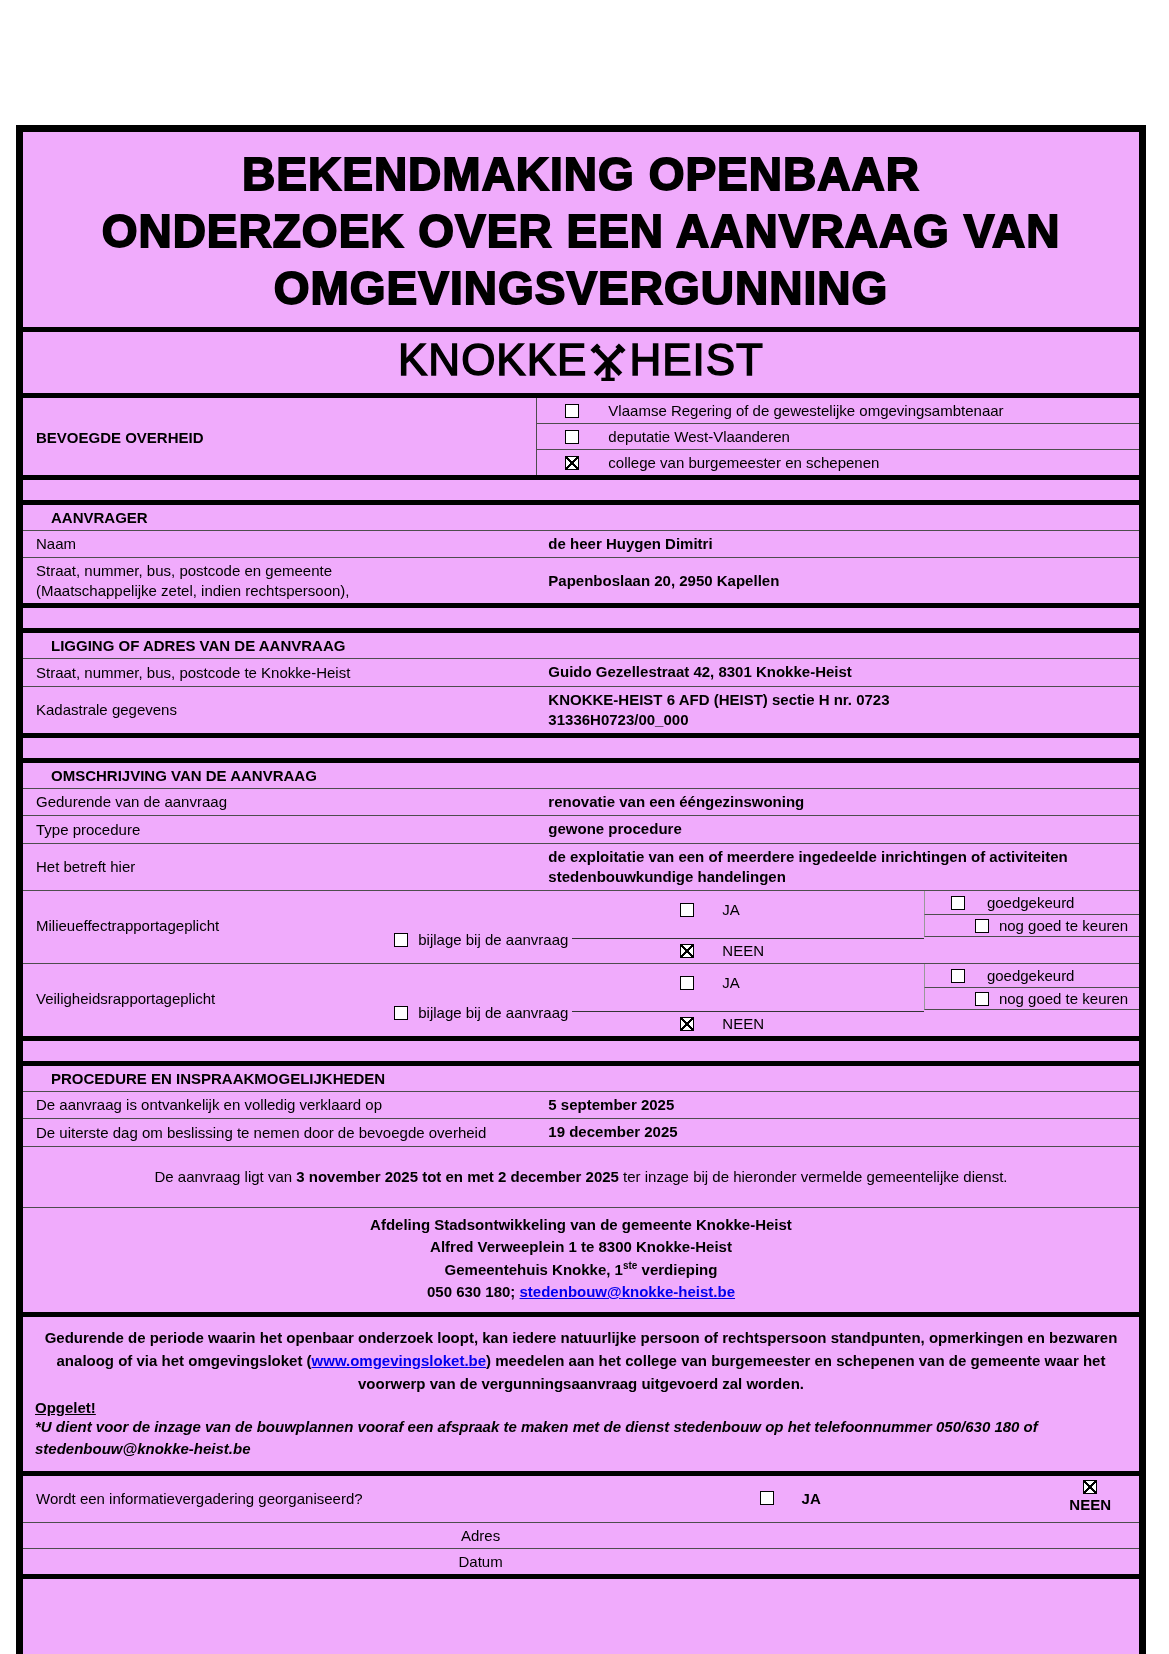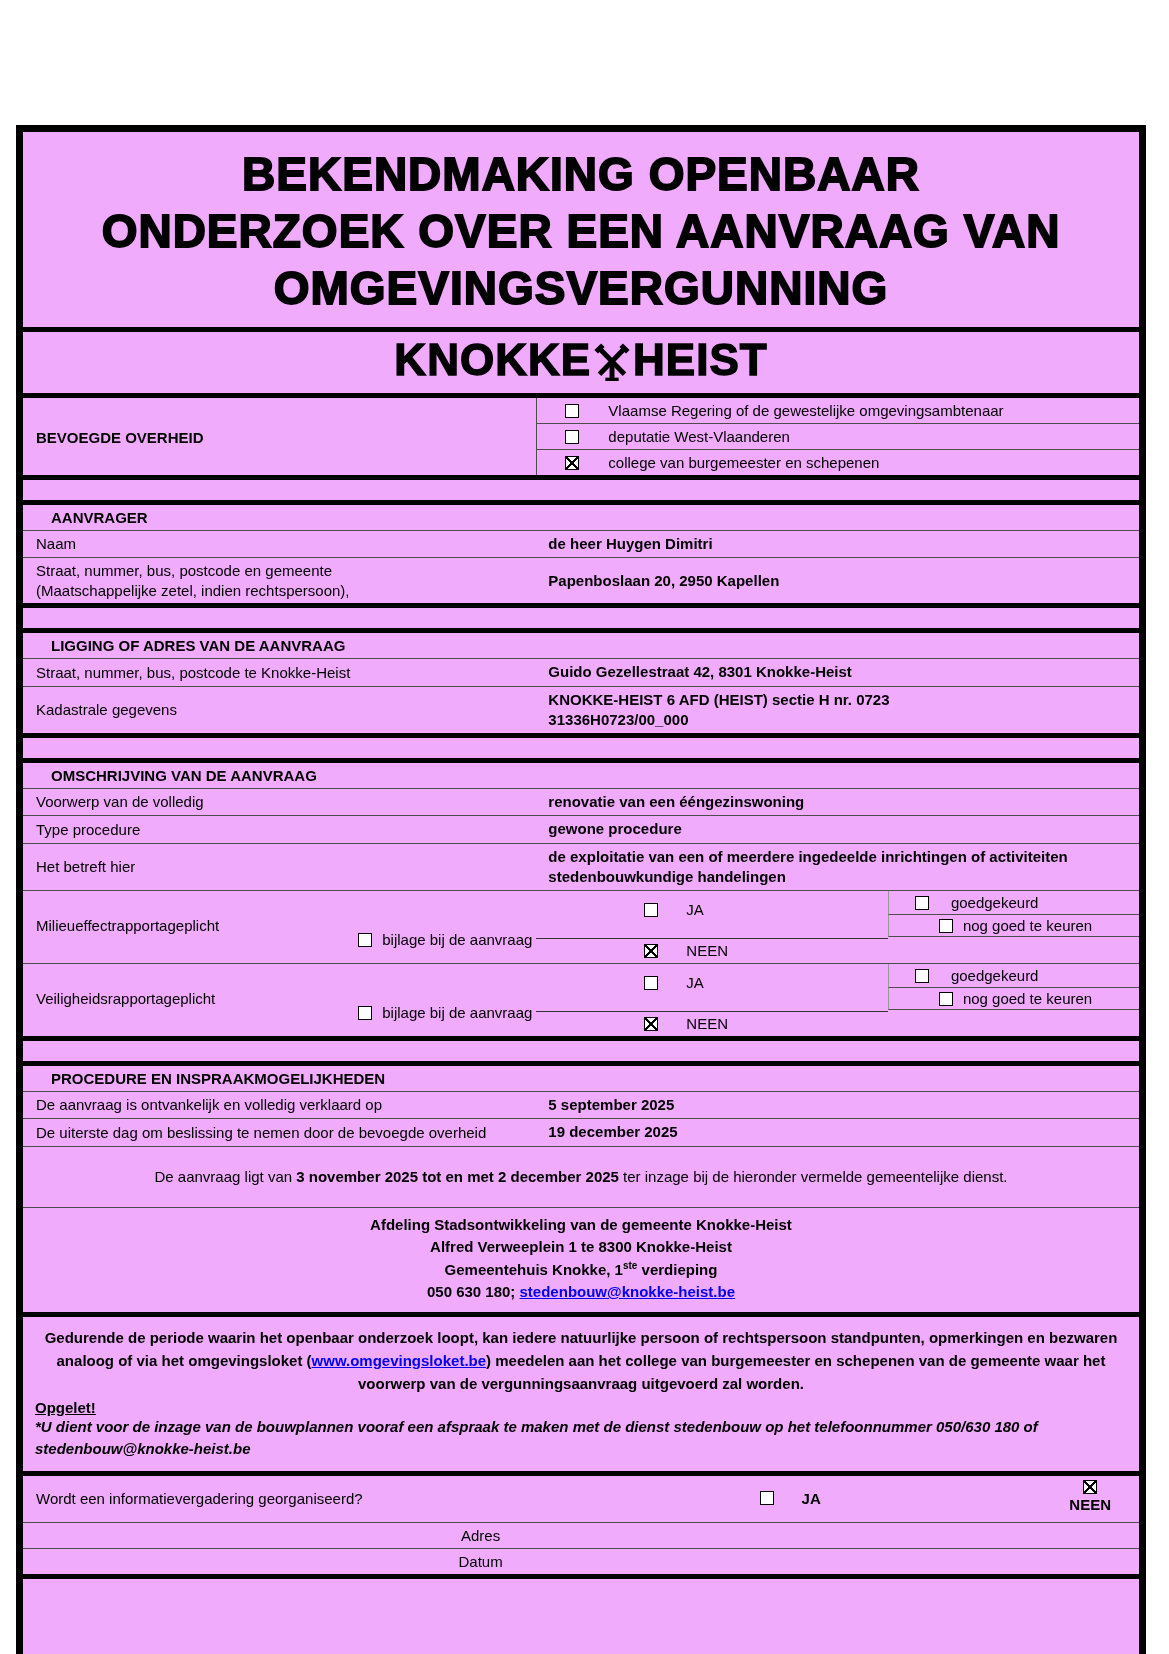--- a/index.html
+++ b/index.html
@@ -3,21 +3,21 @@
 <meta charset="utf-8">
 <style>
   html,body{margin:0;padding:0;background:#fff;}
   body{width:1169px;height:1654px;font-family:"Liberation Sans",sans-serif;font-size:15px;color:#000;position:relative;}
   .doc{position:absolute;left:16px;top:125px;width:1130px;border:7px solid #000000;background:#f0abfc;box-sizing:border-box;}
 
   
   .title-box{border-bottom:5px solid #000;text-align:center;padding:14px 6px 10px;}
   .title-line{font-size:46px;line-height:57px;font-weight:700;letter-spacing:1px;-webkit-text-stroke:1.8px #000;}
   .logo-row{border-bottom:5px solid #000;display:flex;justify-content:center;align-items:center;padding:3px 0 9px;}
-  .logo-text{font-size:44px;font-weight:700;letter-spacing:1px;-webkit-text-stroke:1.4px #000;line-height:46px;}
+  .logo-text{font-size:44px;font-weight:400;letter-spacing:1px;-webkit-text-stroke:1.4px #000;line-height:46px;}
   .logo-glyph{margin:6px 2px 0 2px;}
 
   
   .sec{border-bottom:5px solid #000;}
   .spacer{height:20px;border-bottom:5px solid #000;}
   .sec-h{font-weight:700;padding:4px 28px;border-bottom:1px solid #4d4d4d;min-height:17px;}
   .r{display:flex;border-bottom:1px solid #4d4d4d;align-items:center;min-height:25px;}
   .r.last{border-bottom:none;}
   .lab{width:46%;box-sizing:border-box;padding:3px 8px 3px 13px;line-height:1.3;}
   .val{flex:1;padding:3px 8px 3px 12px;font-weight:700;line-height:1.35;}
@@ -31,21 +31,21 @@
   
   .bev{display:flex;}
   .bev .blab{width:46%;box-sizing:border-box;padding:5px 8px 3px 13px;display:flex;align-items:center;font-weight:700;}
   .bev-opts{flex:1;border-left:1px solid #4d4d4d;}
   .bev-opt{display:flex;align-items:center;height:25px;padding-left:28px;gap:29px;border-bottom:1px solid #4d4d4d;text-align:center;}
   .bev-opt.last{border-bottom:none;}
 
   
   .rap{display:flex;height:72px;border-bottom:1px solid #4d4d4d;}
   .rap.last{border-bottom:none;}
-  .rap-lab{width:46%;position:relative;}
+  .rap-lab{width:46%;position:relative;padding-left:36px;}
   .rap-lab .main-lab{position:absolute;left:13px;top:26px;}
   .rap-lab .bijlage{position:absolute;right:4px;top:40px;display:flex;align-items:center;gap:10px;}
   .rap-mid{width:31.5%;position:relative;}
   .rap-mid .midline{position:absolute;left:0;right:0;top:47px;border-top:1.4px solid #333;}
   .rap-mid .opt-ja{position:absolute;left:108px;top:10px;display:flex;align-items:center;gap:28px;}
   .rap-mid .opt-neen{position:absolute;left:108px;top:51px;display:flex;align-items:center;gap:28px;}
   .rap-right{flex:1;display:flex;flex-direction:column;}
   .rr-cell{display:flex;align-items:center;border-left:1px solid #999;border-bottom:1px solid #4d4d4d;box-sizing:border-box;}
   .rr-cell.c1{height:24px;padding-left:26px;gap:22px;}
   .rr-cell.c2{height:22px;padding-left:50px;gap:10px;}
@@ -151,21 +151,21 @@
         <div>KNOKKE-HEIST 6 AFD (HEIST) sectie H nr. 0723</div>
         <div>31336H0723/00_000</div>
       </div>
     </div>
   </div>
   <div class="spacer"></div>
 
   <div class="sec">
     <div class="sec-h">OMSCHRIJVING VAN DE AANVRAAG</div>
     <div class="r">
-      <div class="lab">Voorwerp van de volledig</div>
+      <div class="lab">Gedurende van de aanvraag</div>
       <div class="val">renovatie van een ééngezinswoning</div>
     </div>
     <div class="r">
       <div class="lab">Type procedure</div>
       <div class="val">gewone procedure</div>
     </div>
     <div class="r">
       <div class="lab">Het betreft hier</div>
       <div class="val">
         <div>de exploitatie van een of meerdere ingedeelde inrichtingen of activiteiten</div>

